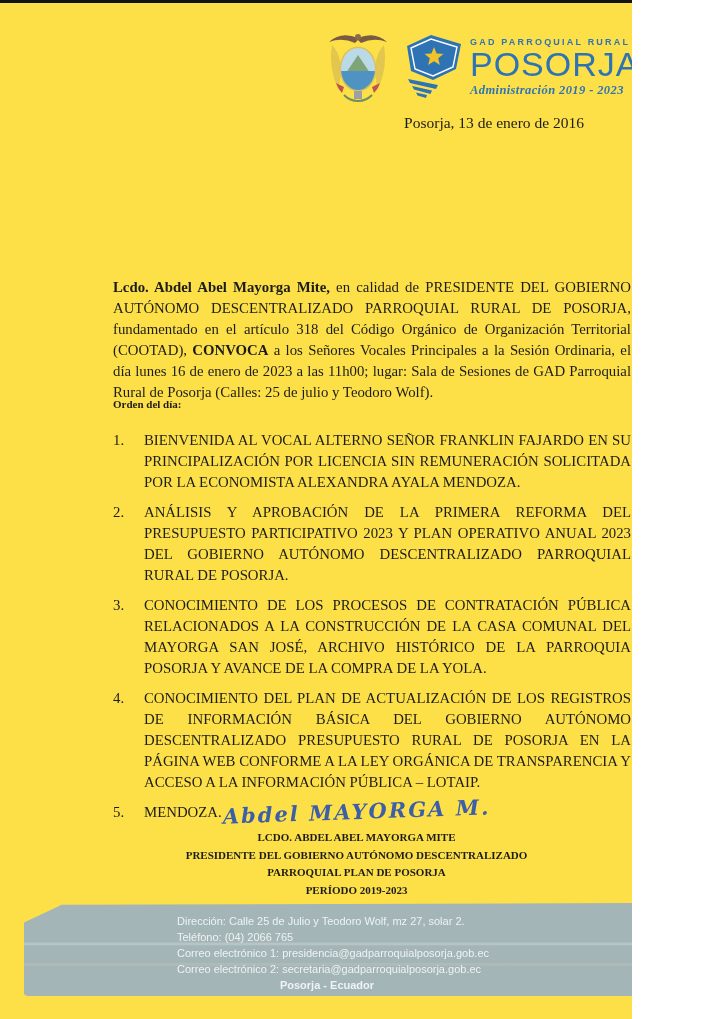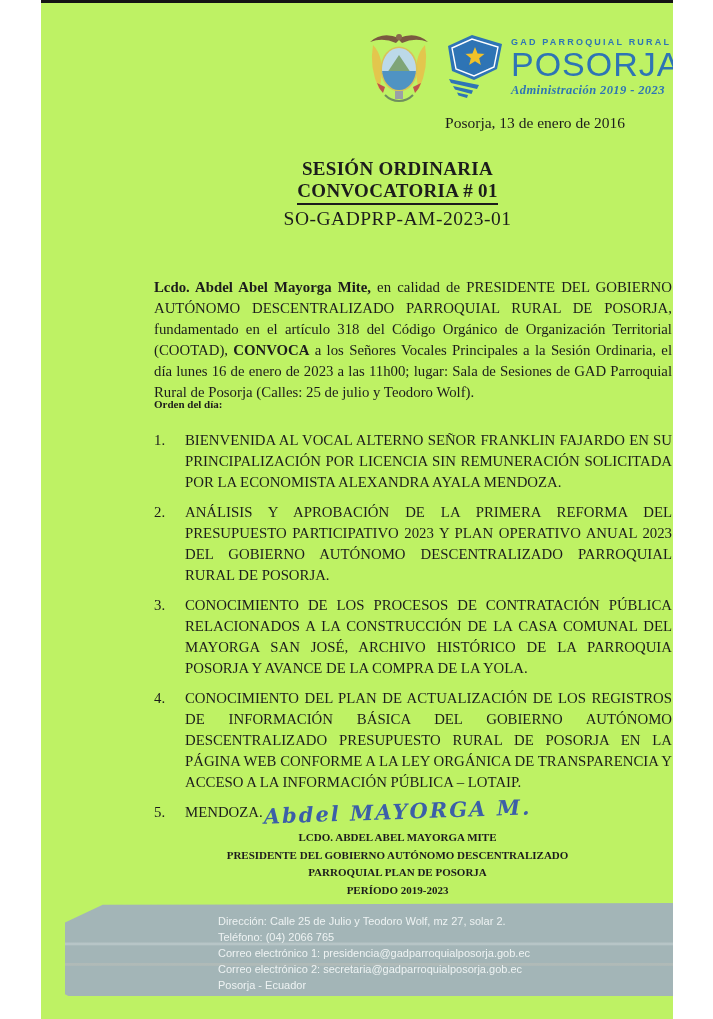--- a/index.html
+++ b/index.html
@@ -1,18 +1,18 @@
 <!DOCTYPE html>
 <html><head>
 <meta charset="utf-8">
 <style>
   html,body{margin:0;padding:0;background:#ffffff;}
   .page{
-    position:relative;width:632px;height:1019px;background:#bef264;
-    font-family:"Liberation Serif", serif;color:#1c1c1c;overflow:hidden;margin-left:41px;
+    position:relative;width:632px;height:1019px;background:#fde047;
+    font-family:"Liberation Serif", serif;color:#1c1c1c;overflow:hidden;
   }
   .top-scan-edge{position:absolute;top:0;left:0;width:713px;height:3px;background:#141414;}
 
   
   .header{position:absolute;top:27px;left:320px;display:flex;align-items:flex-start;}
   .coat{width:76px;height:78px;}
   .logo{display:flex;align-items:flex-start;margin-left:8px;margin-top:8px;}
   .logo-shield{width:60px;height:64px;}
   .logo-text{margin-left:6px;color:#2e74b5;}
   .logo-small{font-family:"Liberation Sans",sans-serif;font-size:9px;font-weight:bold;letter-spacing:2.2px;margin-top:2px;}
@@ -47,21 +47,21 @@
     position:absolute;top:903px;left:24px;width:674px;height:93px;
     background-color:#a3b5b7;
     background-image:linear-gradient(to bottom,
       transparent 42%, rgba(255,255,255,.22) 43%, rgba(255,255,255,.22) 45%, transparent 46%,
       transparent 64%, rgba(210,200,185,.28) 65%, rgba(210,200,185,.28) 67%, transparent 68%);
     clip-path:polygon(0% 21%, 5.6% 2%, 93% 0%, 95.5% 5%, 97.6% 13%, 99.3% 25%, 100% 36%,
       100% 88%, 98.8% 100%, 0.5% 100%, 0% 98%);
     font-family:"Liberation Sans",sans-serif;color:#eef3f3;font-size:11px;line-height:16px;
   }
   .footer-text{position:absolute;top:10px;left:153px;width:340px;}
-  .footer-loc{width:300px;}
+  .footer-loc{text-align:center;width:300px;font-weight:bold;}
 </style>
 </head>
 <body>
 
 <div class="page">
   <div class="top-scan-edge"></div>
 
   <div class="header">
     <svg class="coat" viewBox="0 0 76 78">
 
@@ -101,25 +101,20 @@
       <div class="logo-text">
         <div class="logo-small">GAD PARROQUIAL RURAL</div>
         <div class="logo-name">POSORJA</div>
         <div class="logo-admin">Administración 2019 - 2023</div>
       </div>
     </div>
   </div>
 
   <div class="date-line">Posorja, 13 de enero de 2016</div>
 
-  <div class="title-block">
-    <div class="title-1">SESIÓN ORDINARIA</div>
-    <div><span class="title-2">CONVOCATORIA # 01</span></div>
-    <div class="title-3">SO-GADPRP-AM-2023-01</div>
-  </div>
 
   <p class="body-par"><span class="b">Lcdo. Abdel Abel Mayorga Mite,</span><span> en calidad de PRESIDENTE DEL GOBIERNO AUTÓNOMO DESCENTRALIZADO PARROQUIAL RURAL DE POSORJA, fundamentado en el artículo 318 del Código Orgánico de Organización Territorial (COOTAD), </span><span class="b">CONVOCA</span><span> a los Señores Vocales Principales a la Sesión Ordinaria, el día lunes 16 de enero de 2023 a las 11h00; lugar: Sala de Sesiones de GAD Parroquial Rural de Posorja (Calles: 25 de julio y Teodoro Wolf).</span></p>
 
   <div class="agenda-head">Orden del día:</div>
   <div class="agenda">
     <div class="agenda-item">
       <span class="agenda-num">1.</span>
       <div class="agenda-text">BIENVENIDA AL VOCAL ALTERNO SEÑOR FRANKLIN FAJARDO EN SU PRINCIPALIZACIÓN POR LICENCIA SIN REMUNERACIÓN SOLICITADA POR LA ECONOMISTA ALEXANDRA AYALA MENDOZA.</div>
     </div>
     <div class="agenda-item">

